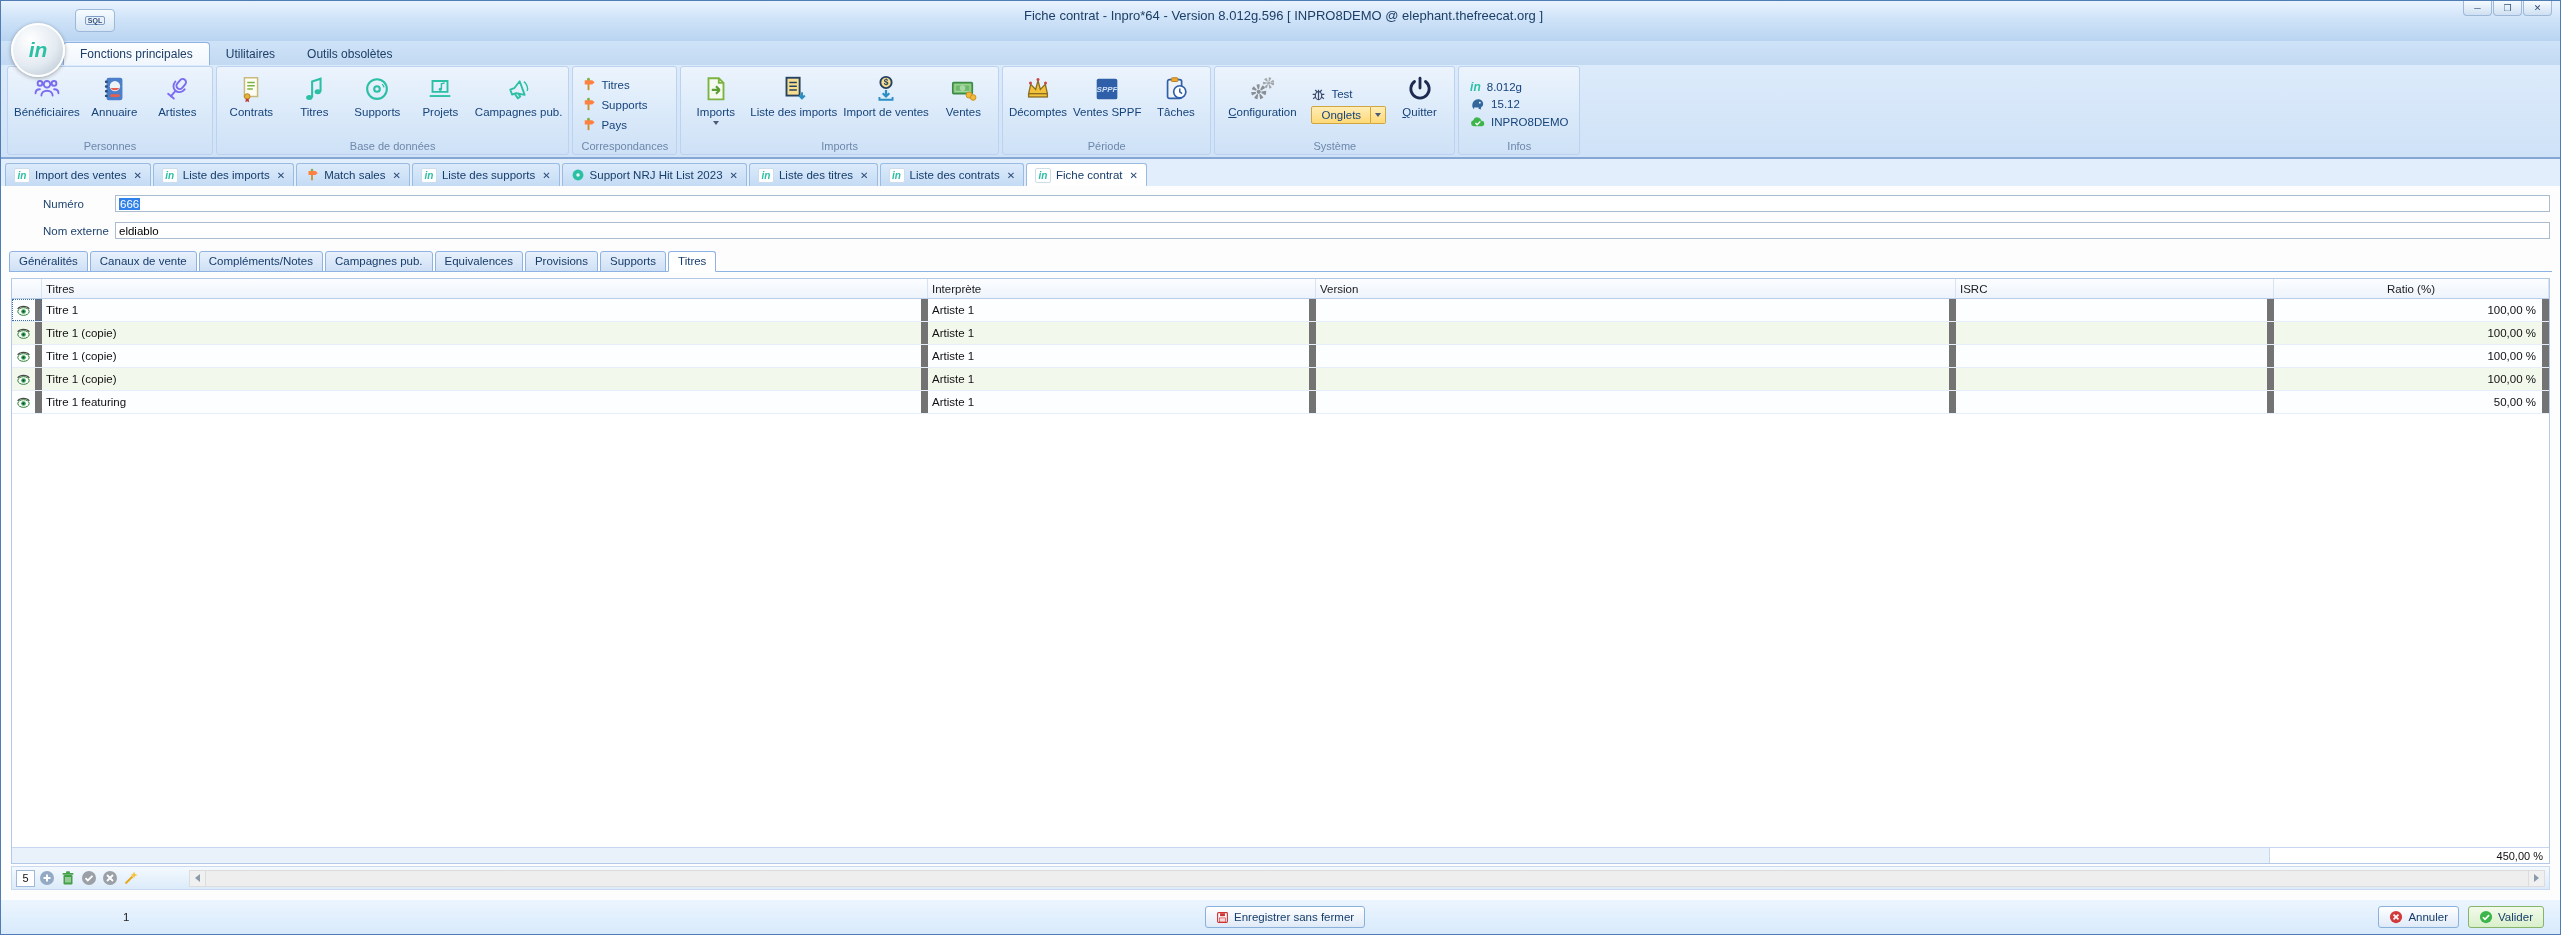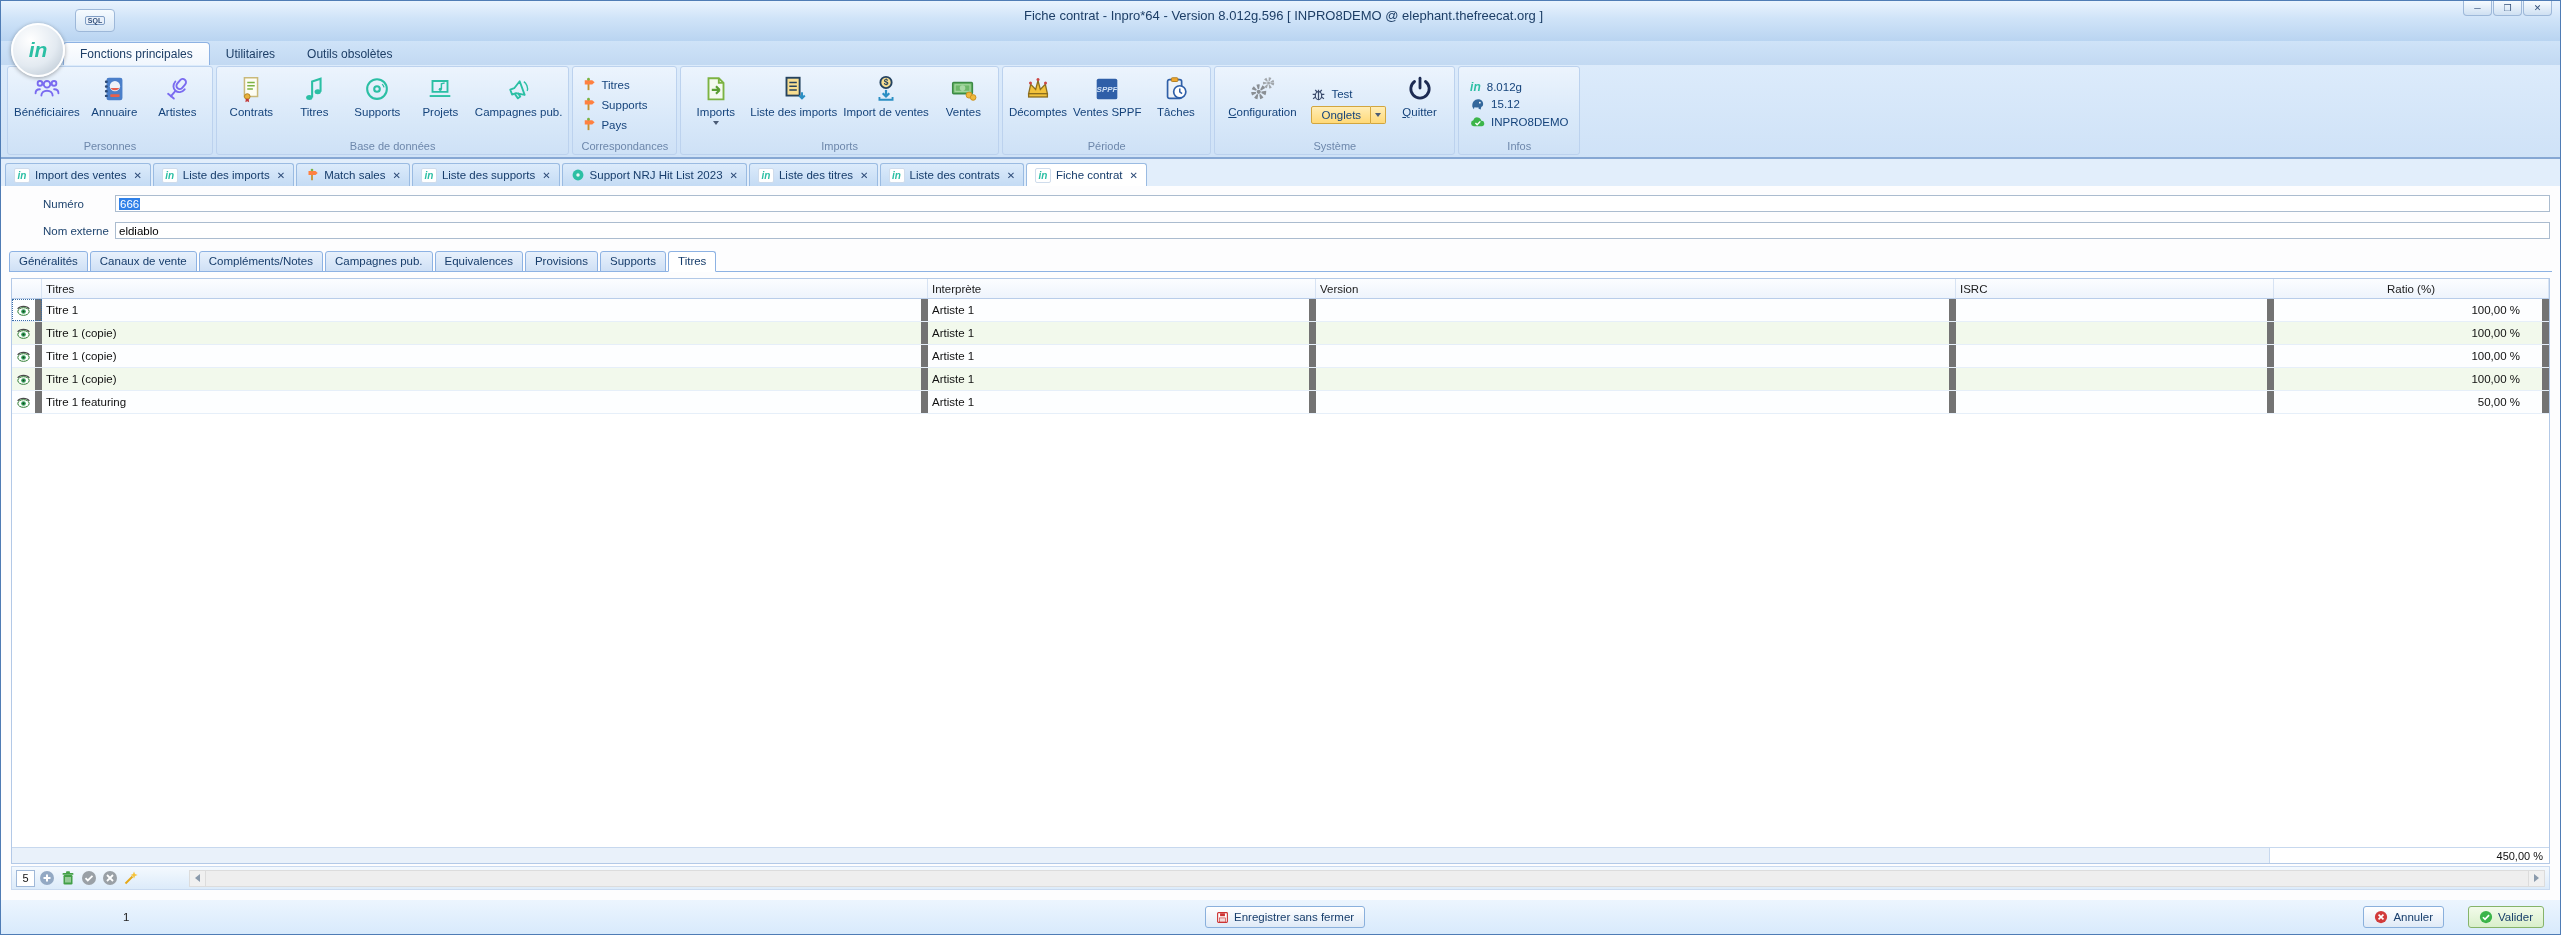--- a/index.html
+++ b/index.html
@@ -105,21 +105,21 @@
   .c-titre { width:886px; }
   .c-interp { width:388px; }
   .c-version { width:640px; }
   .c-isrc { width:318px; }
   .c-ratio { flex:1; }
   .ghead .c-ratio { justify-content:center; }
   .grow { display:flex; height:23px; border-bottom:1px solid #e6eff9; font-size:11.5px;
     color:#111; flex:none; background:#fdfeff; }
   .grow.alt { background:#f2f9ec; }
   .grow .gcell { border-right:7px solid #737373; }
-  .grow .c-ratio { justify-content:flex-end; padding-right:22px; }
+  .grow .c-ratio { justify-content:flex-end; padding-right:6px; }
   .focusbox { outline:1px dotted #3a6ea5; outline-offset:-1px; }
   .gfill { flex:1; background:#fff; }
   .gtotal { height:16px; display:flex; background:#e9f1fa; border-top:1px solid #c7d8ee;
     flex:none; }
   .tbox { margin-left:auto; width:280px; background:#fff; border-left:1px solid #c7d8ee;
     display:flex; align-items:center; justify-content:flex-end; padding-right:6px;
     font-size:11px; color:#111; }
 
   
   .gtoolbar { height:24px; margin:2px 10px 0; background:linear-gradient(#f4f9fe,#dcebfa);
@@ -140,21 +140,21 @@
 
   
   .white-spacer { height:10px; background:#fdfdfe; flex:none; }
   .footer { height:34px; background:linear-gradient(#ecf5fe,#d8eafc); position:relative;
     flex:none; display:flex; align-items:center; }
   .page-num { position:absolute; left:122px; font-size:11.5px; color:#222; }
   .btn { height:22px; display:inline-flex; align-items:center; gap:5px; padding:0 10px;
     border:1px solid #8ab0dc; border-radius:3px; background:linear-gradient(#ffffff,#dfeaf7);
     font-size:11.5px; color:#173d6b; }
   .save-btn { position:absolute; left:1204px; top:6px; }
-  .footer-right { position:absolute; right:16px; top:6px; display:flex; gap:24px;border-radius:8px; }
+  .footer-right { position:absolute; right:16px; top:6px; display:flex; gap:9px;border-radius:8px; }
   .btn.validate { background:linear-gradient(#f2fbea,#d9efcb); border-color:#86b46a; }
 </style>
 </head>
 <body>
 
 <div class="window">
 
   <div class="titlebar">
     <div class="orb">
         <span>in</span>

